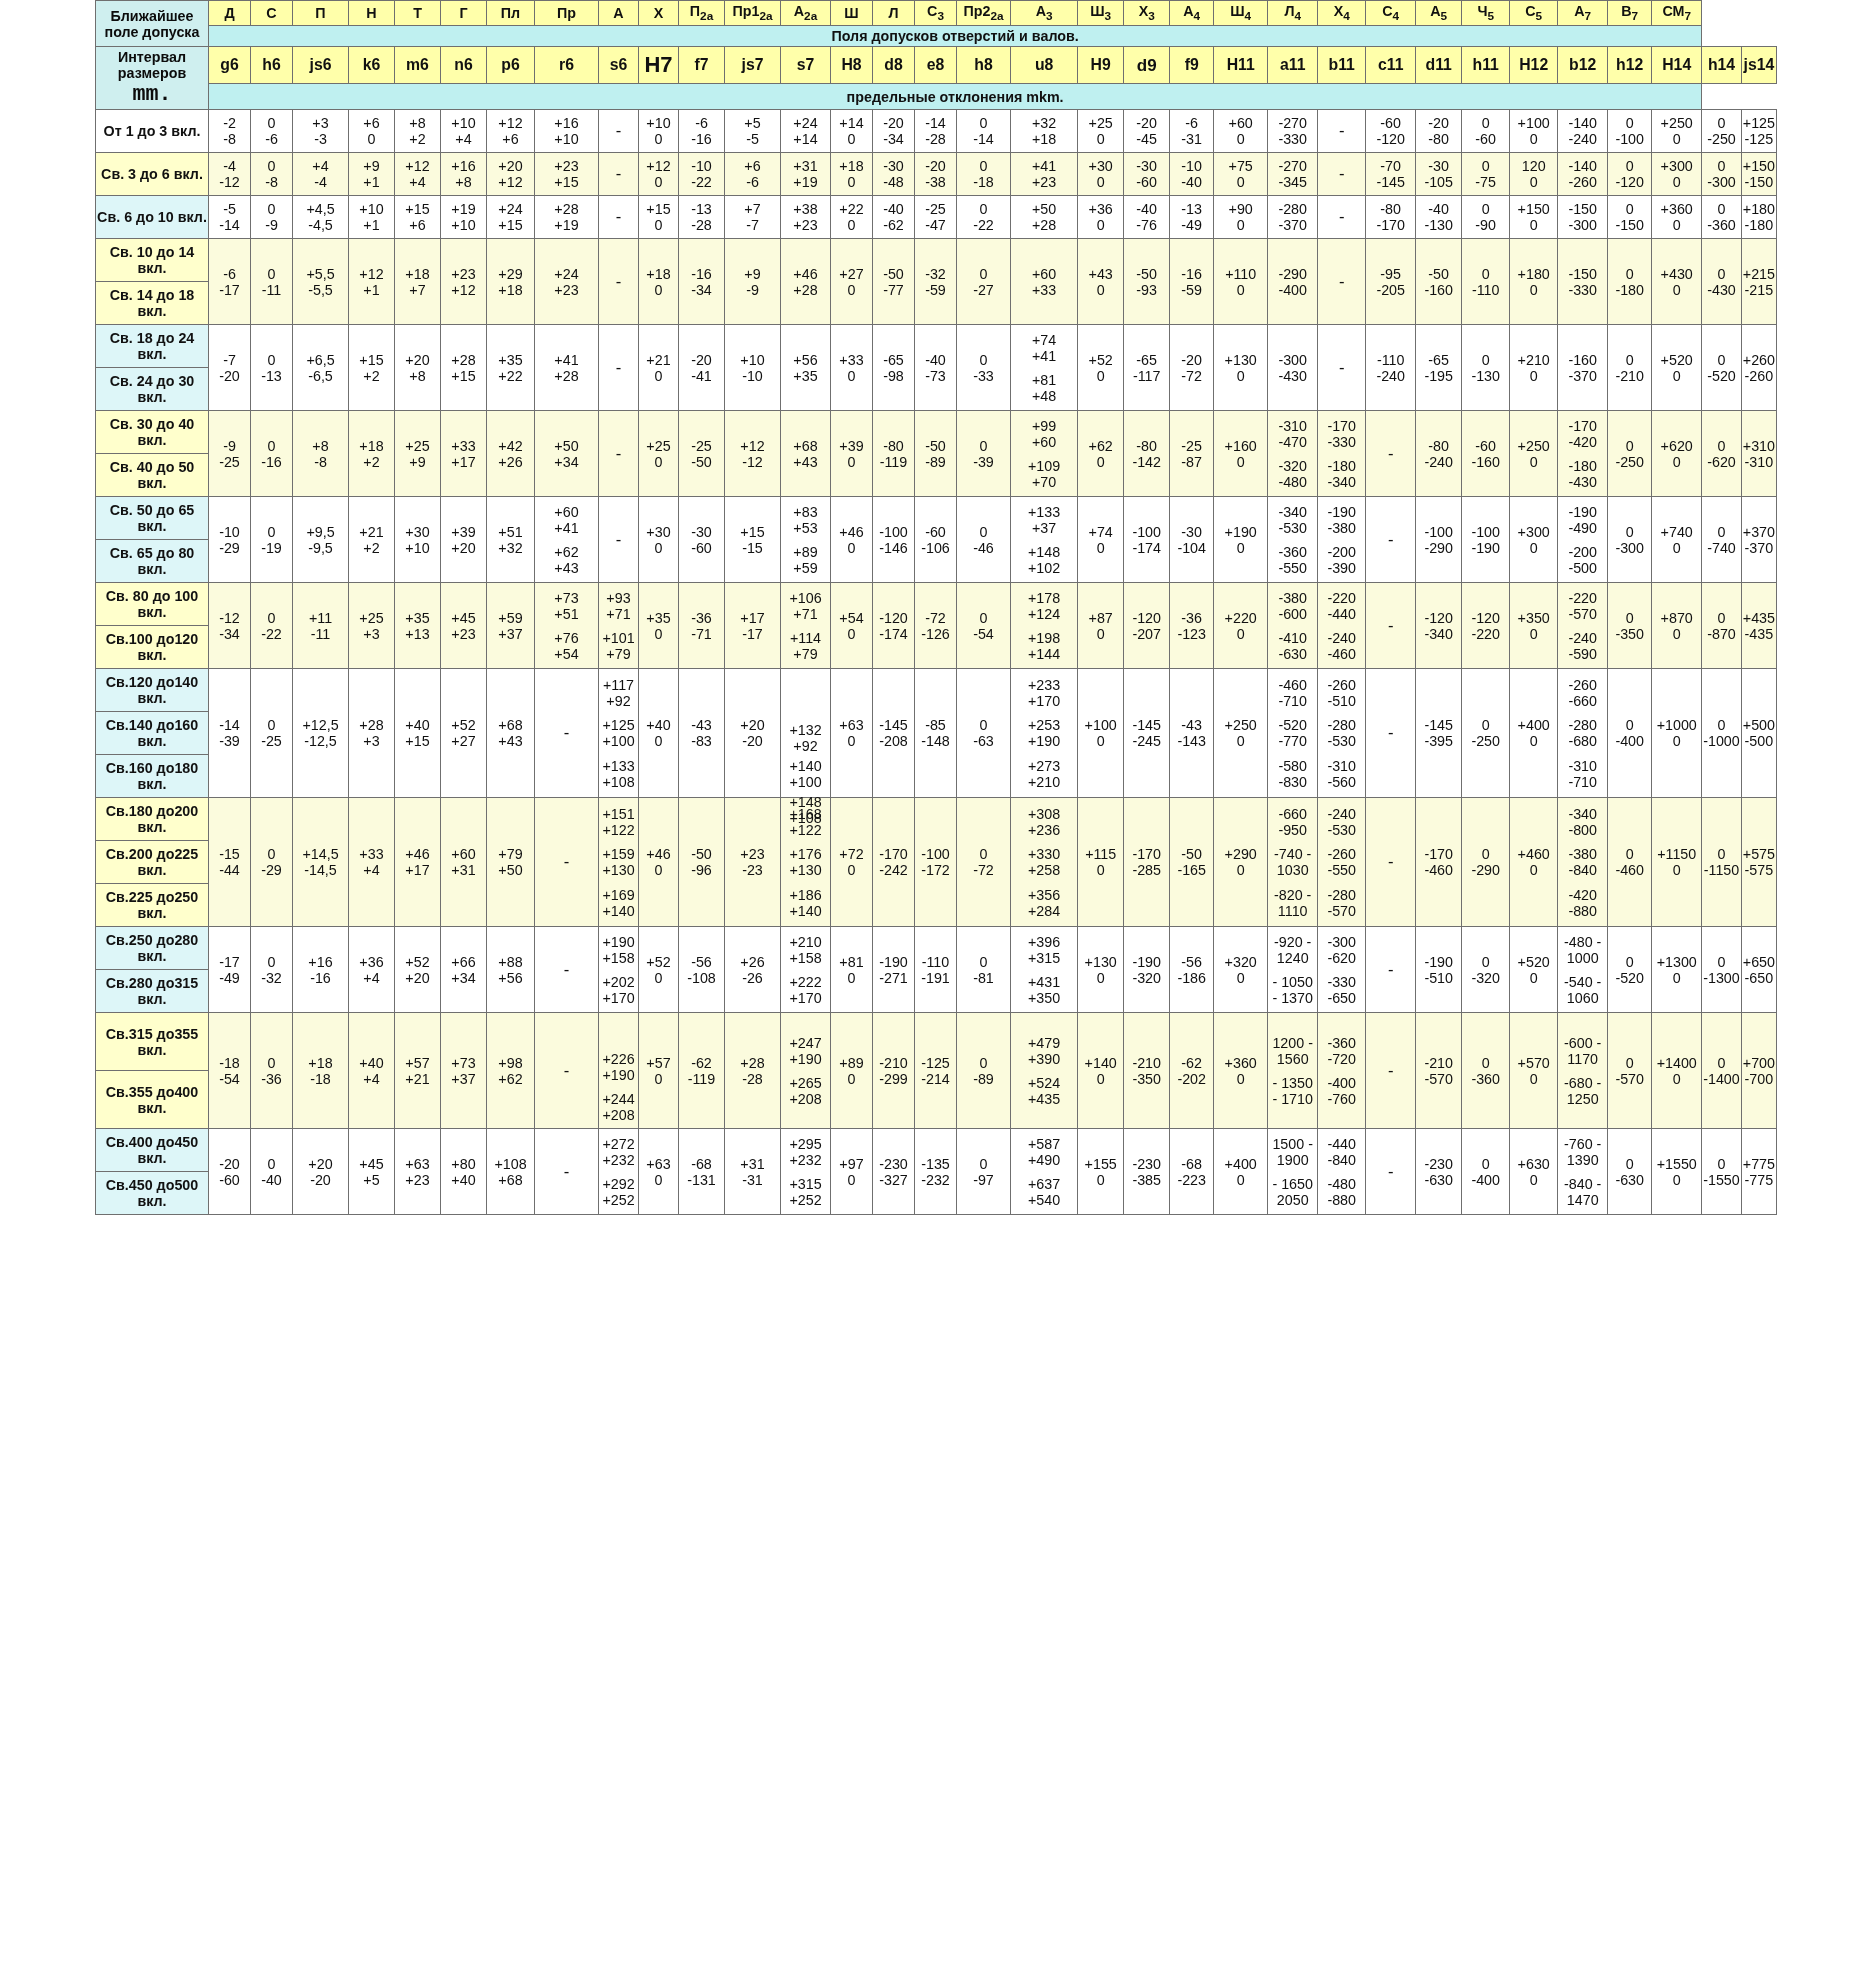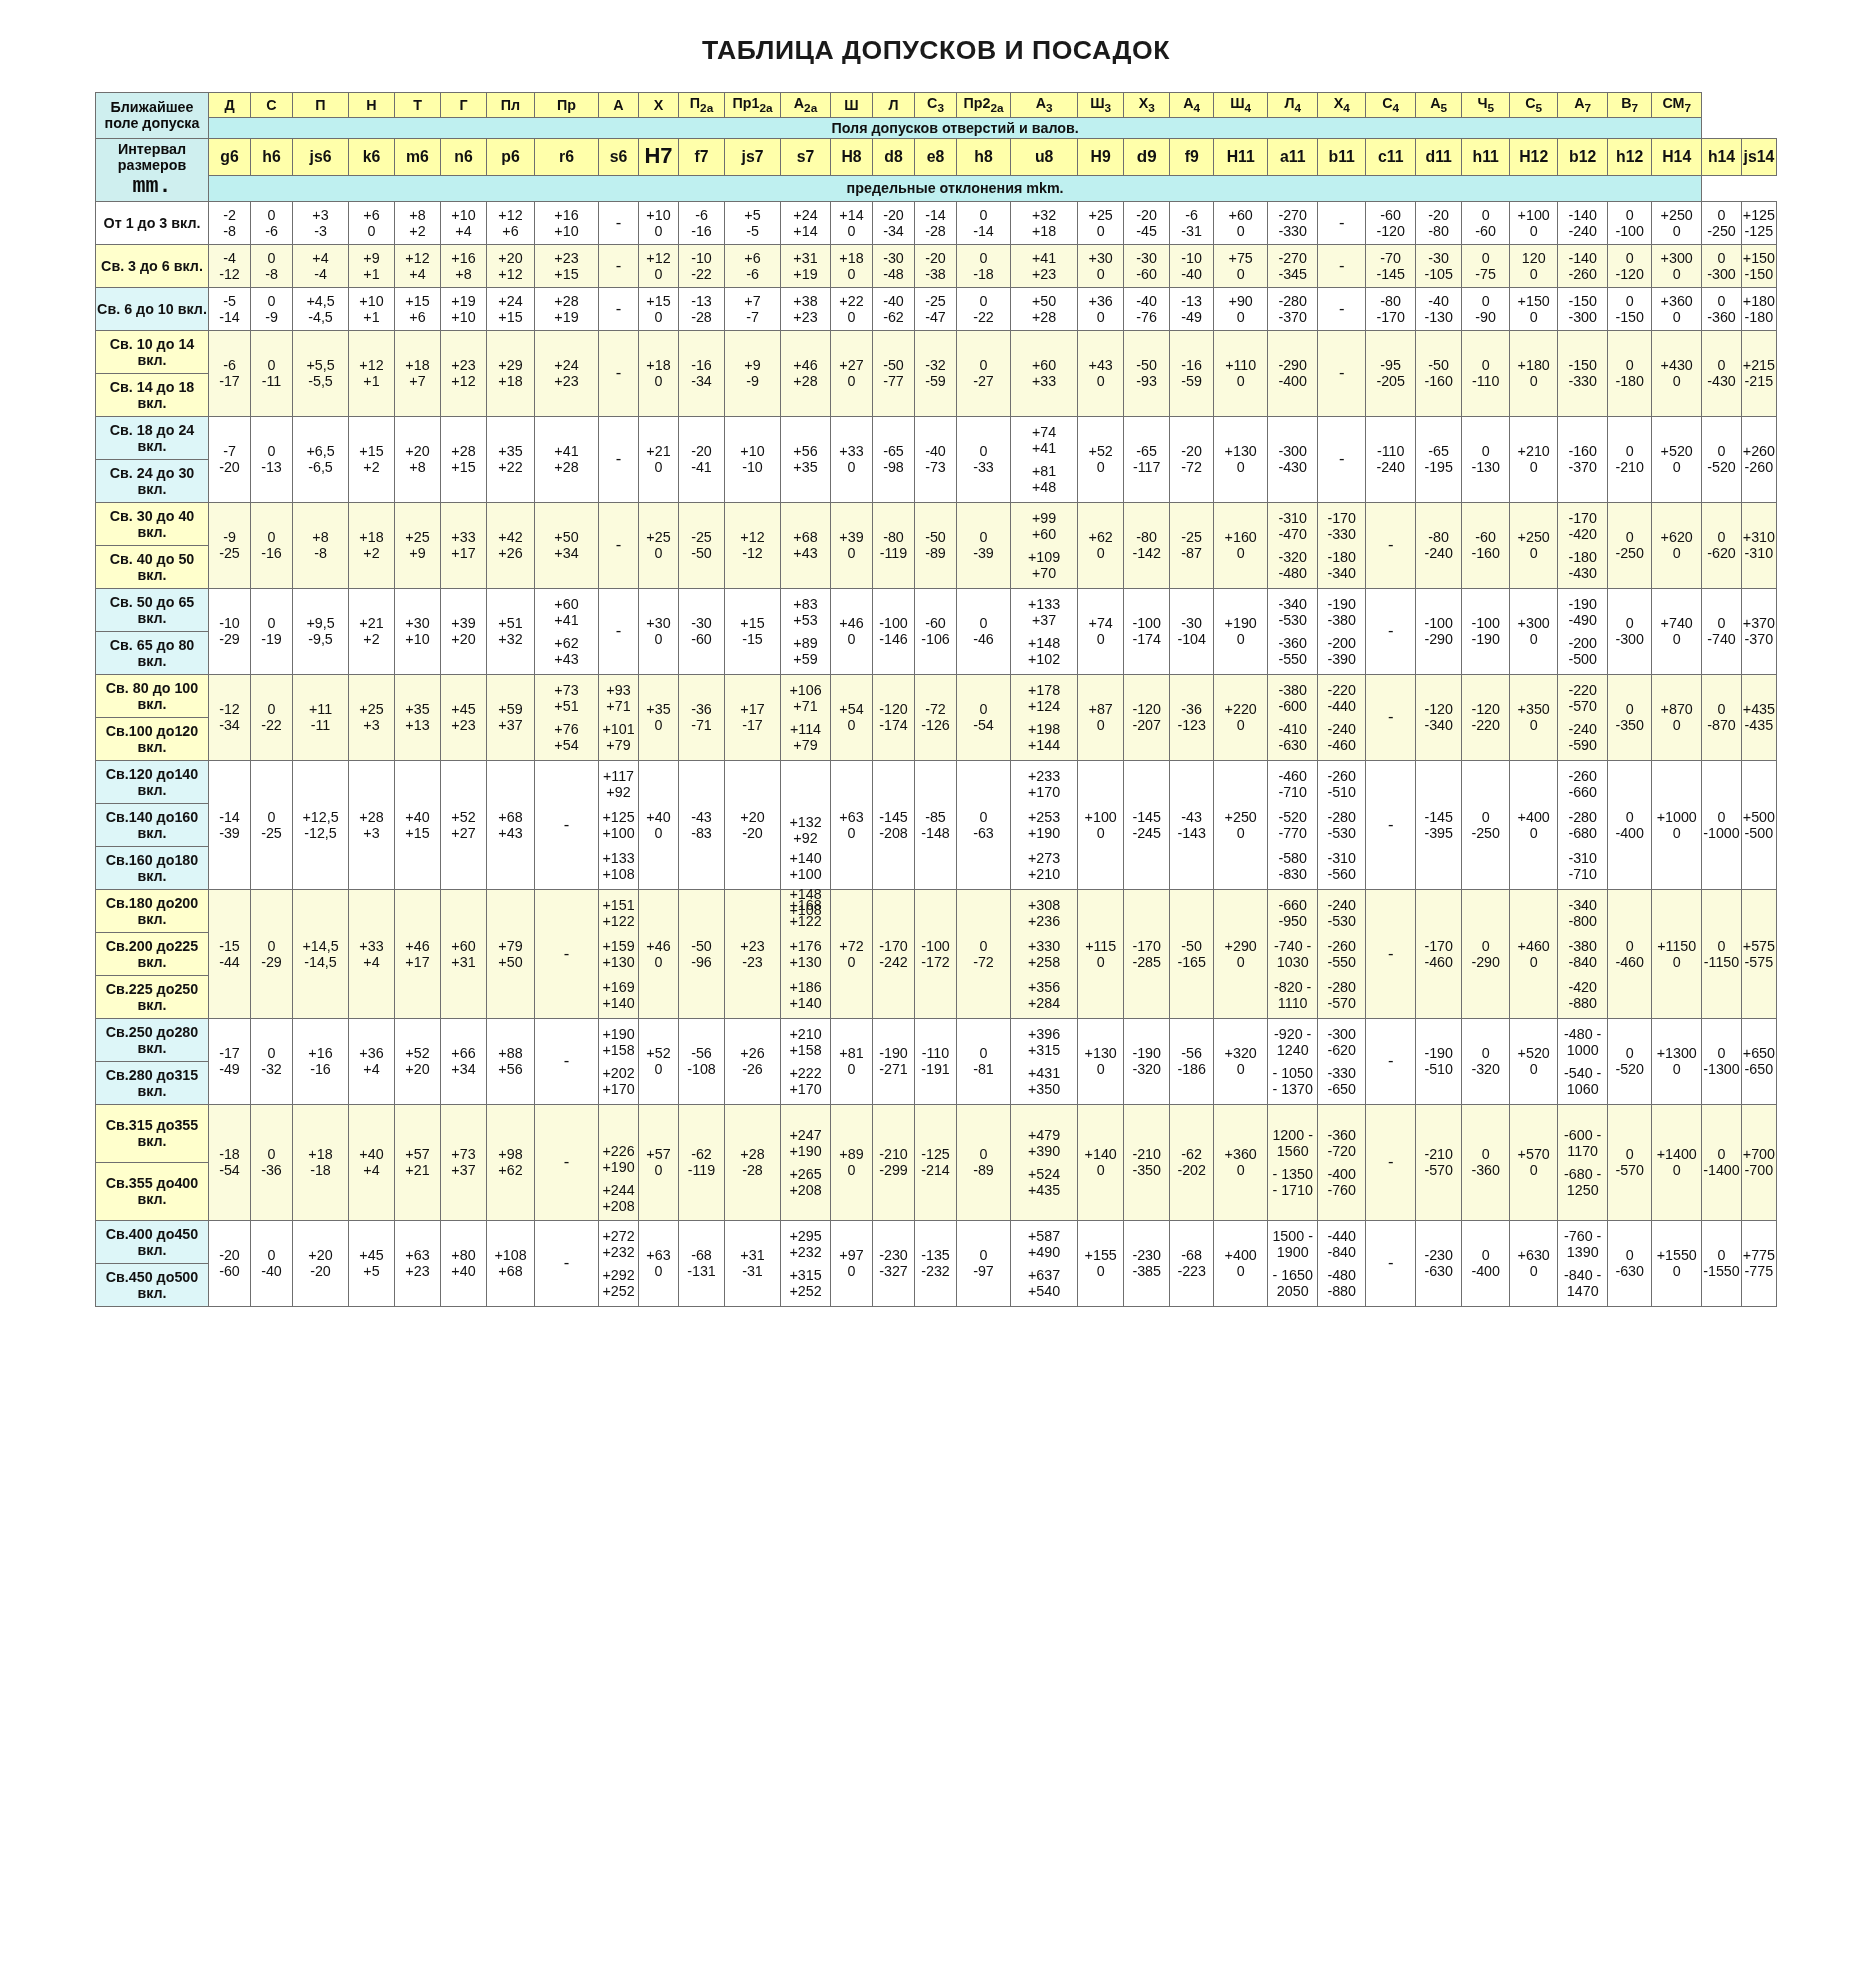--- a/index.html
+++ b/index.html
@@ -20,21 +20,20 @@
   .lbl-c{background:#ddf6f8;}
   .cell-y{background:#fbfbdd;}
   .cell-w{background:#ffffff;}
   .two span{display:block;}
   .dash{font-size:16.7px;}
 </style>
 </head>
 <body>
 
 <div id="page">
-  <div class="title">ТАБЛИЦА ДОПУСКОВ И ПОСАДОК</div>
   <table class="tol">
     <thead>
       <tr>
         <td class="hdr-corner" rowspan="2">Ближайшее поле допуска</td>
 
       <td class="colhead" style="width: 39px;">Д</td>
           <td class="colhead" style="width: 39px;">С</td>
           <td class="colhead" style="width: 53px;">П</td>
           <td class="colhead" style="width: 43px;">Н</td>
           <td class="colhead" style="width: 43px;">Т</td>

